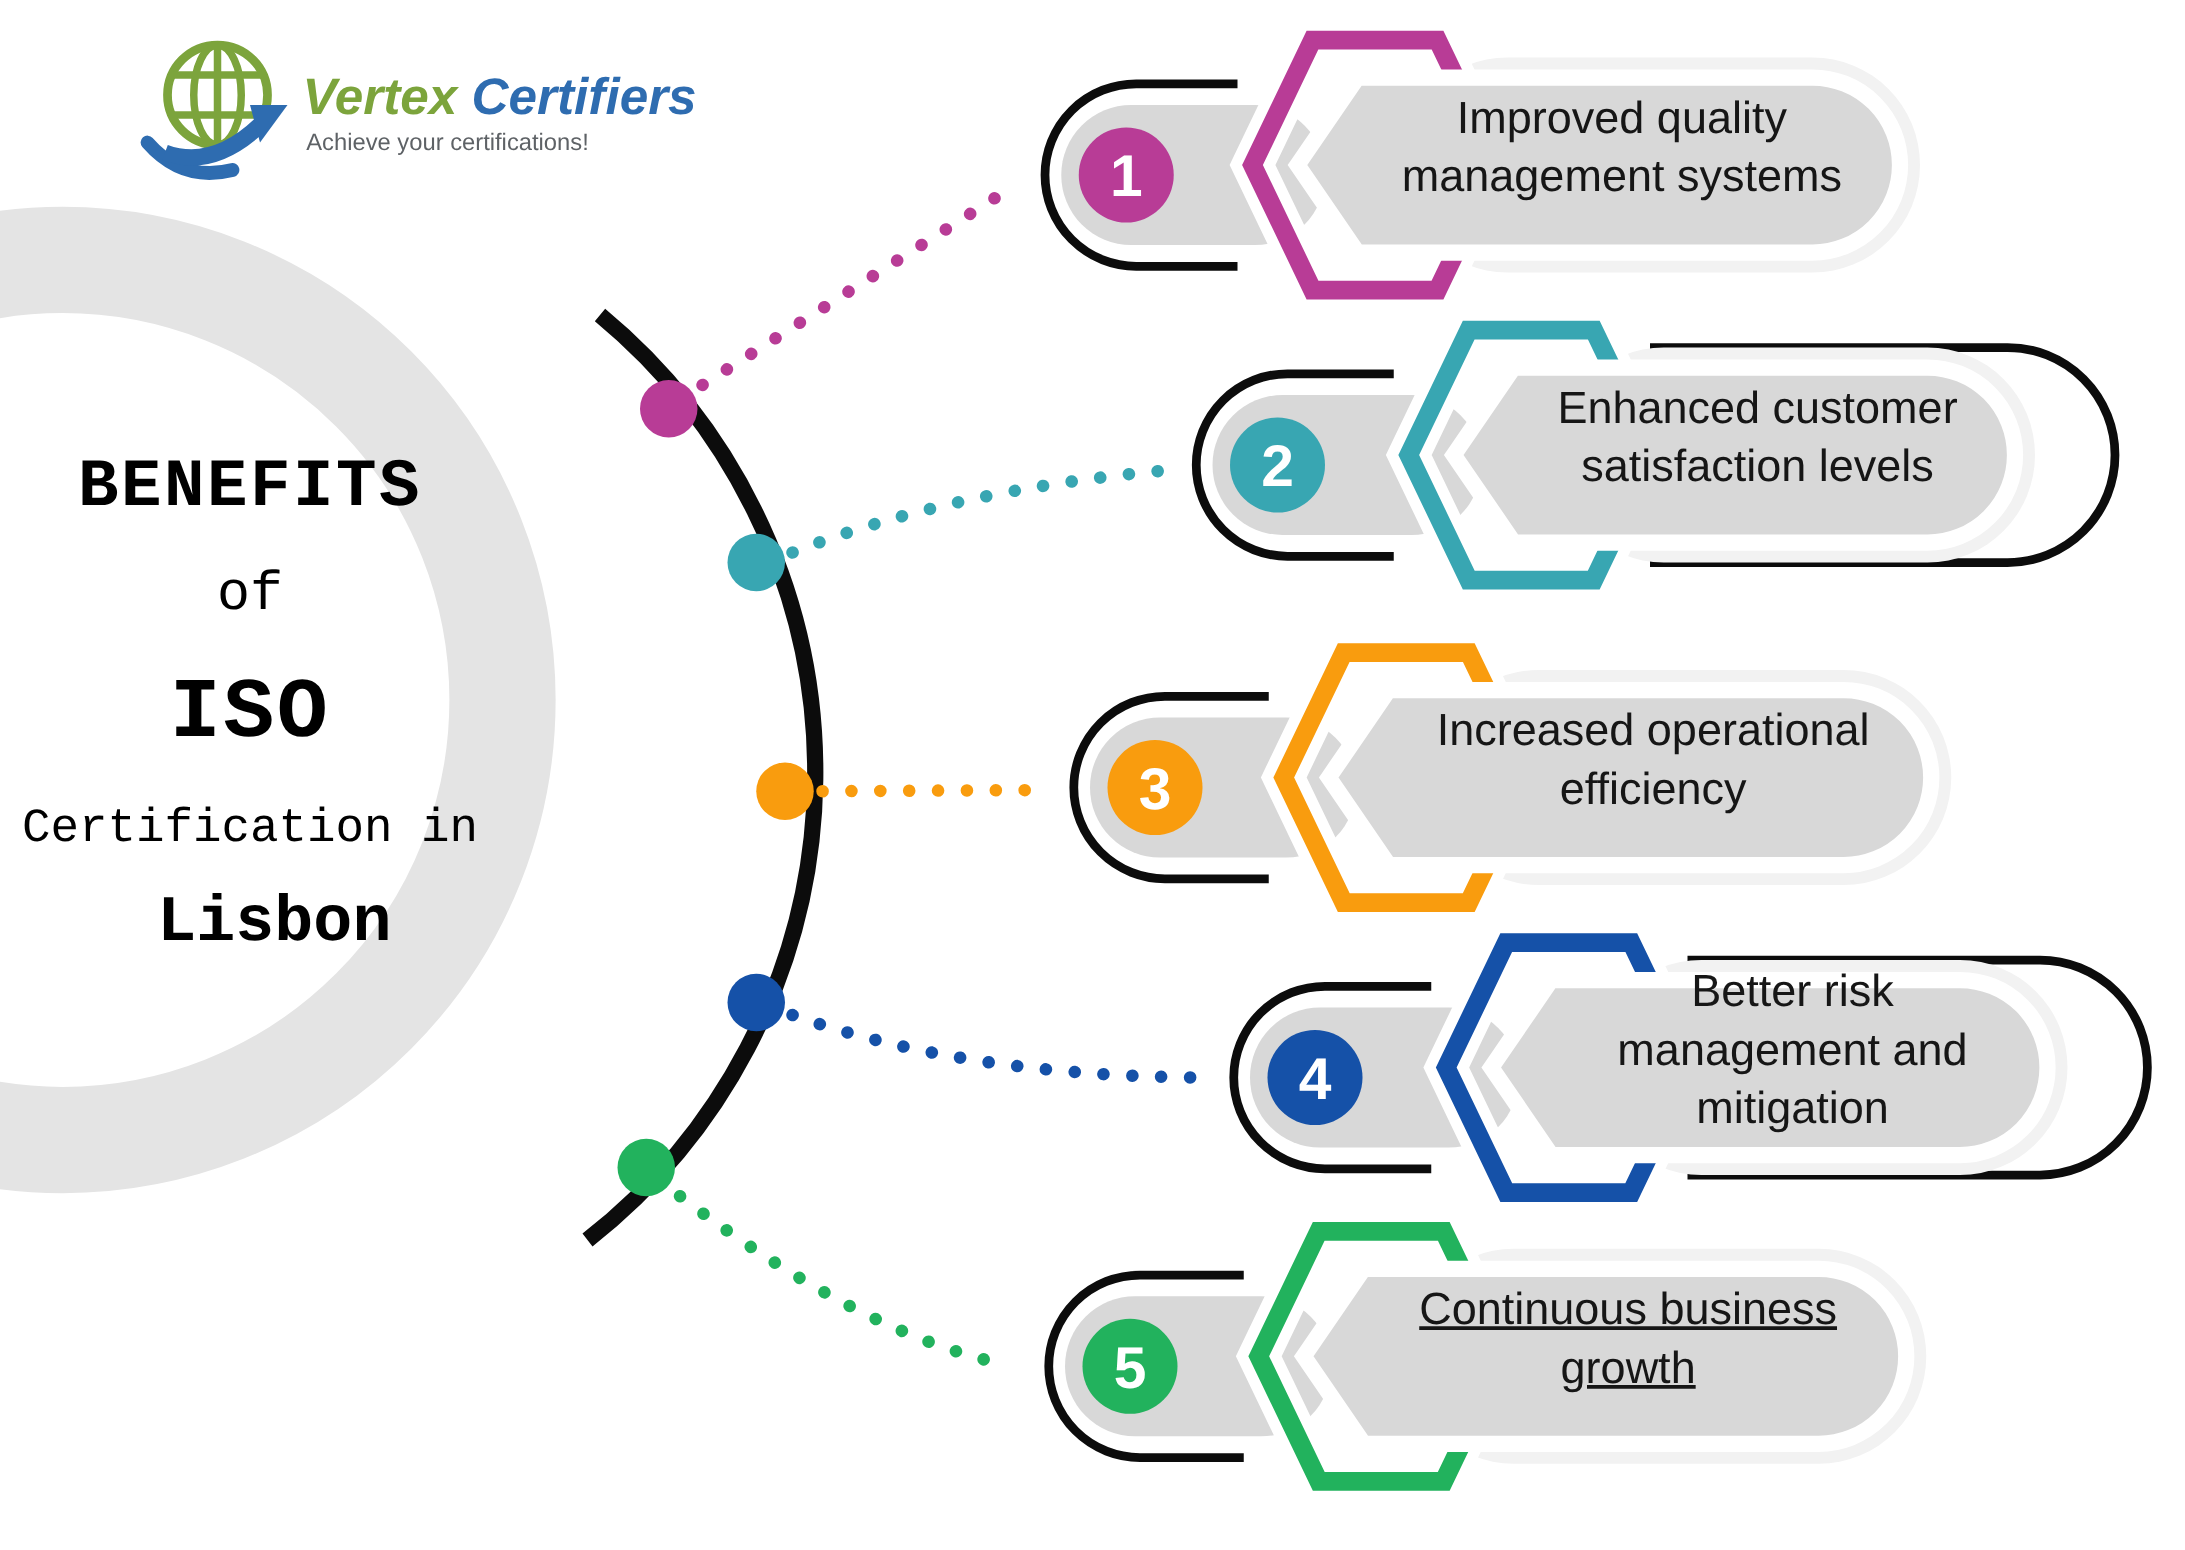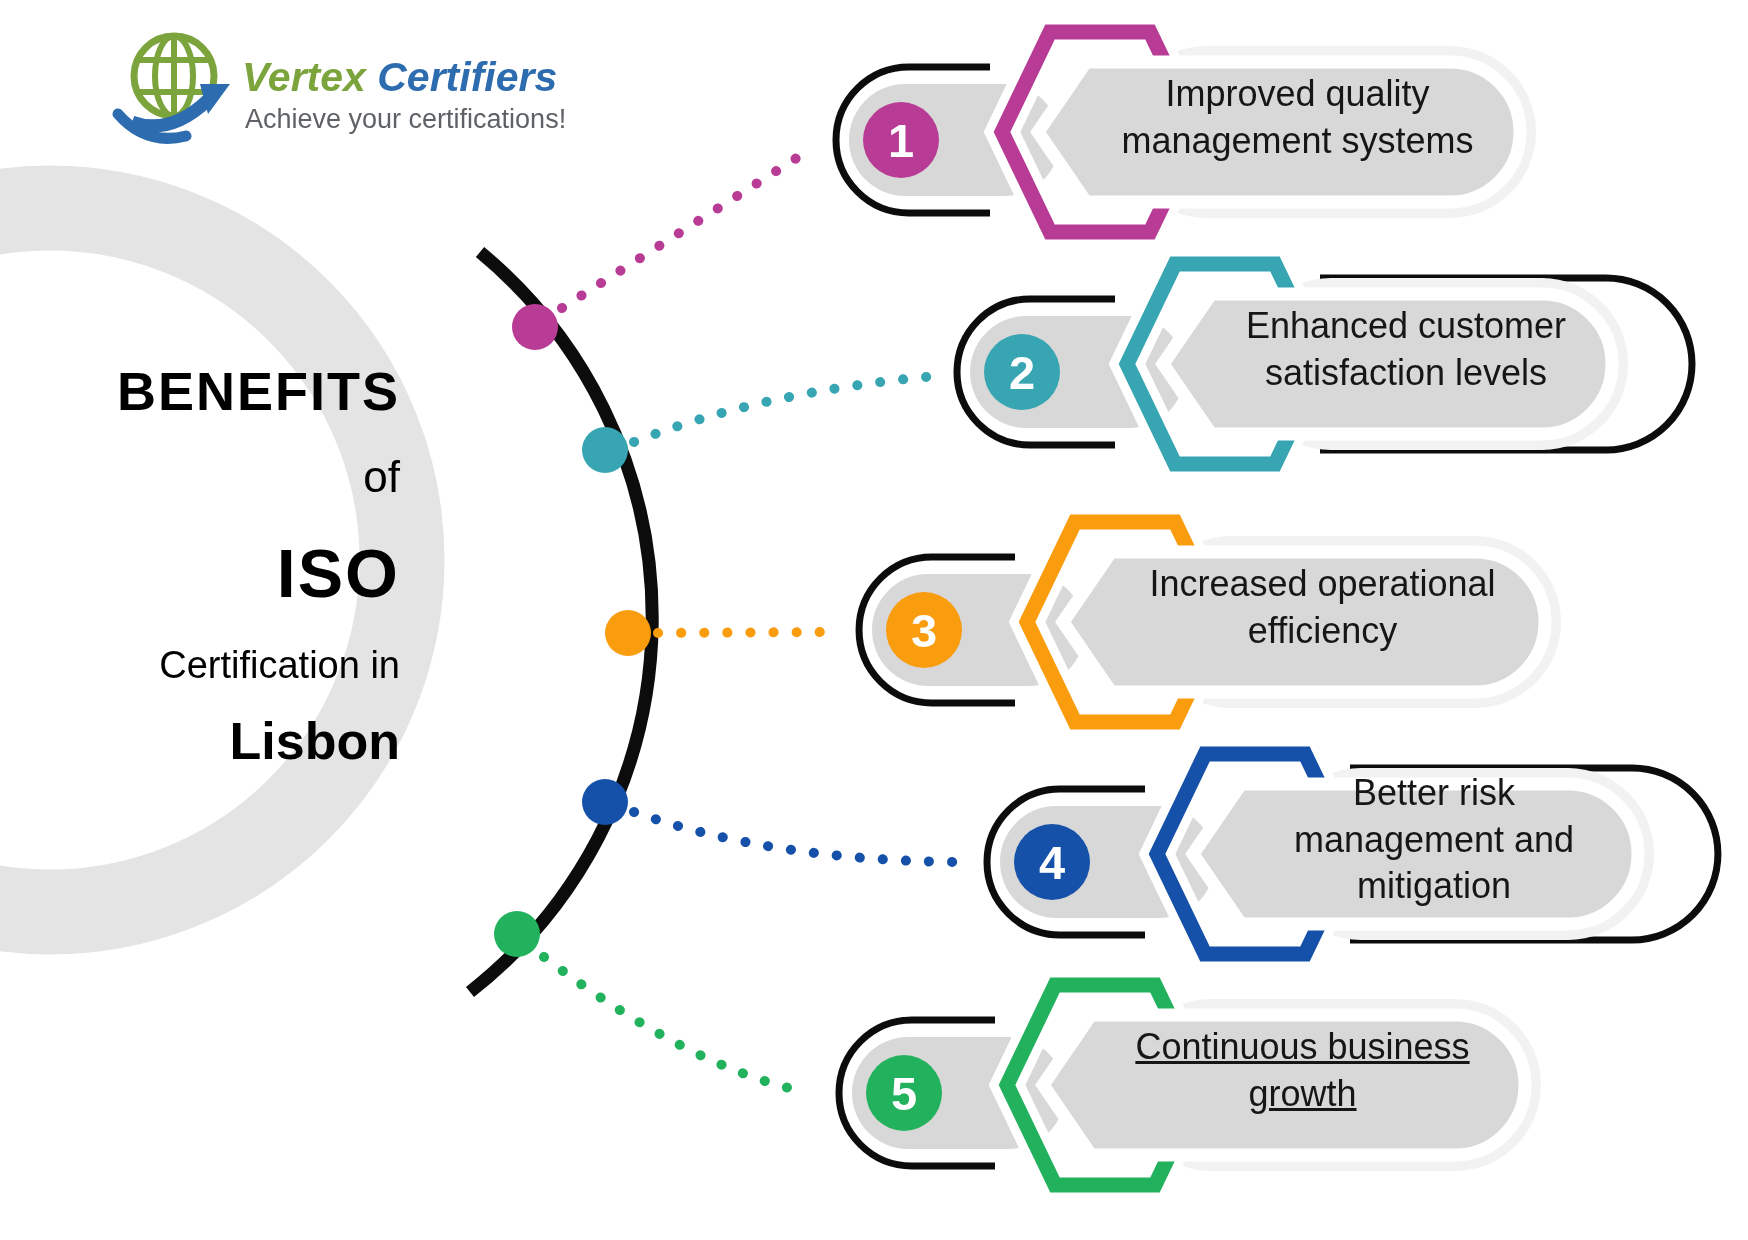--- a/index.html
+++ b/index.html
@@ -3,35 +3,35 @@
 <meta charset="utf-8">
 <style>
   html,body { margin:0; padding:0; background:#ffffff; }
   .canvas {
     position:relative; width:1748px; height:1240px; overflow:hidden;
     background:#ffffff; font-family:"Liberation Sans", sans-serif;
   }
   .bg-svg { position:absolute; left:0; top:0; }
 
   
-  .title-block { position:absolute; left:0px; top:360px; width:400px; text-align:right;
-                 font-family:Liberation Sans, sans-serif; color:#000; }
+  .title-block { position:absolute; left:0px; top:360px; width:400px; text-align:center;
+                 font-family:Liberation Mono, monospace; color:#000; }
   .t-benefits { font-size:54px; font-weight:bold; letter-spacing:2px; margin:0 0 30px 0; }
   .t-of       { font-size:44px; margin:0 0 32px 0; }
   .t-iso      { font-size:68px; font-weight:bold; letter-spacing:2px; margin:0 0 32px 0; }
   .t-cert     { font-size:38px; margin:0 0 24px 0; }
   .t-city     { font-size:52px; font-weight:bold; margin:0;padding-left:39px; }
 
   
   .logo { position:absolute; left:112px; top:20px; width:540px; height:135px; }
   .logo-icon { position:absolute; left:0; top:4px; }
   .brand { position:absolute; left:130px; top:34px; font-size:41px; font-weight:bold; white-space:nowrap;font-style:italic; }
   .brand-first  { color:#7ca43c; }
   .brand-second { color:#2e6cb0; }
-  .tagline { position:absolute; left:133px; top:84px; font-size:27px; color:#5e6266; white-space:nowrap; }
+  .tagline { position:absolute; left:133px; top:84px; font-size:19px; color:#5e6266; white-space:nowrap; }
 
   
   .num { position:absolute; width:80px; height:80px; display:flex; align-items:center;
          justify-content:center; color:#ffffff; font-size:47px; font-weight:bold; }
   .label { position:absolute; height:100px; display:flex; align-items:center; justify-content:center;
            text-align:center; font-size:36px; line-height:1.3; color:#161616; }
 </style>
 </head>
 <body>
 

